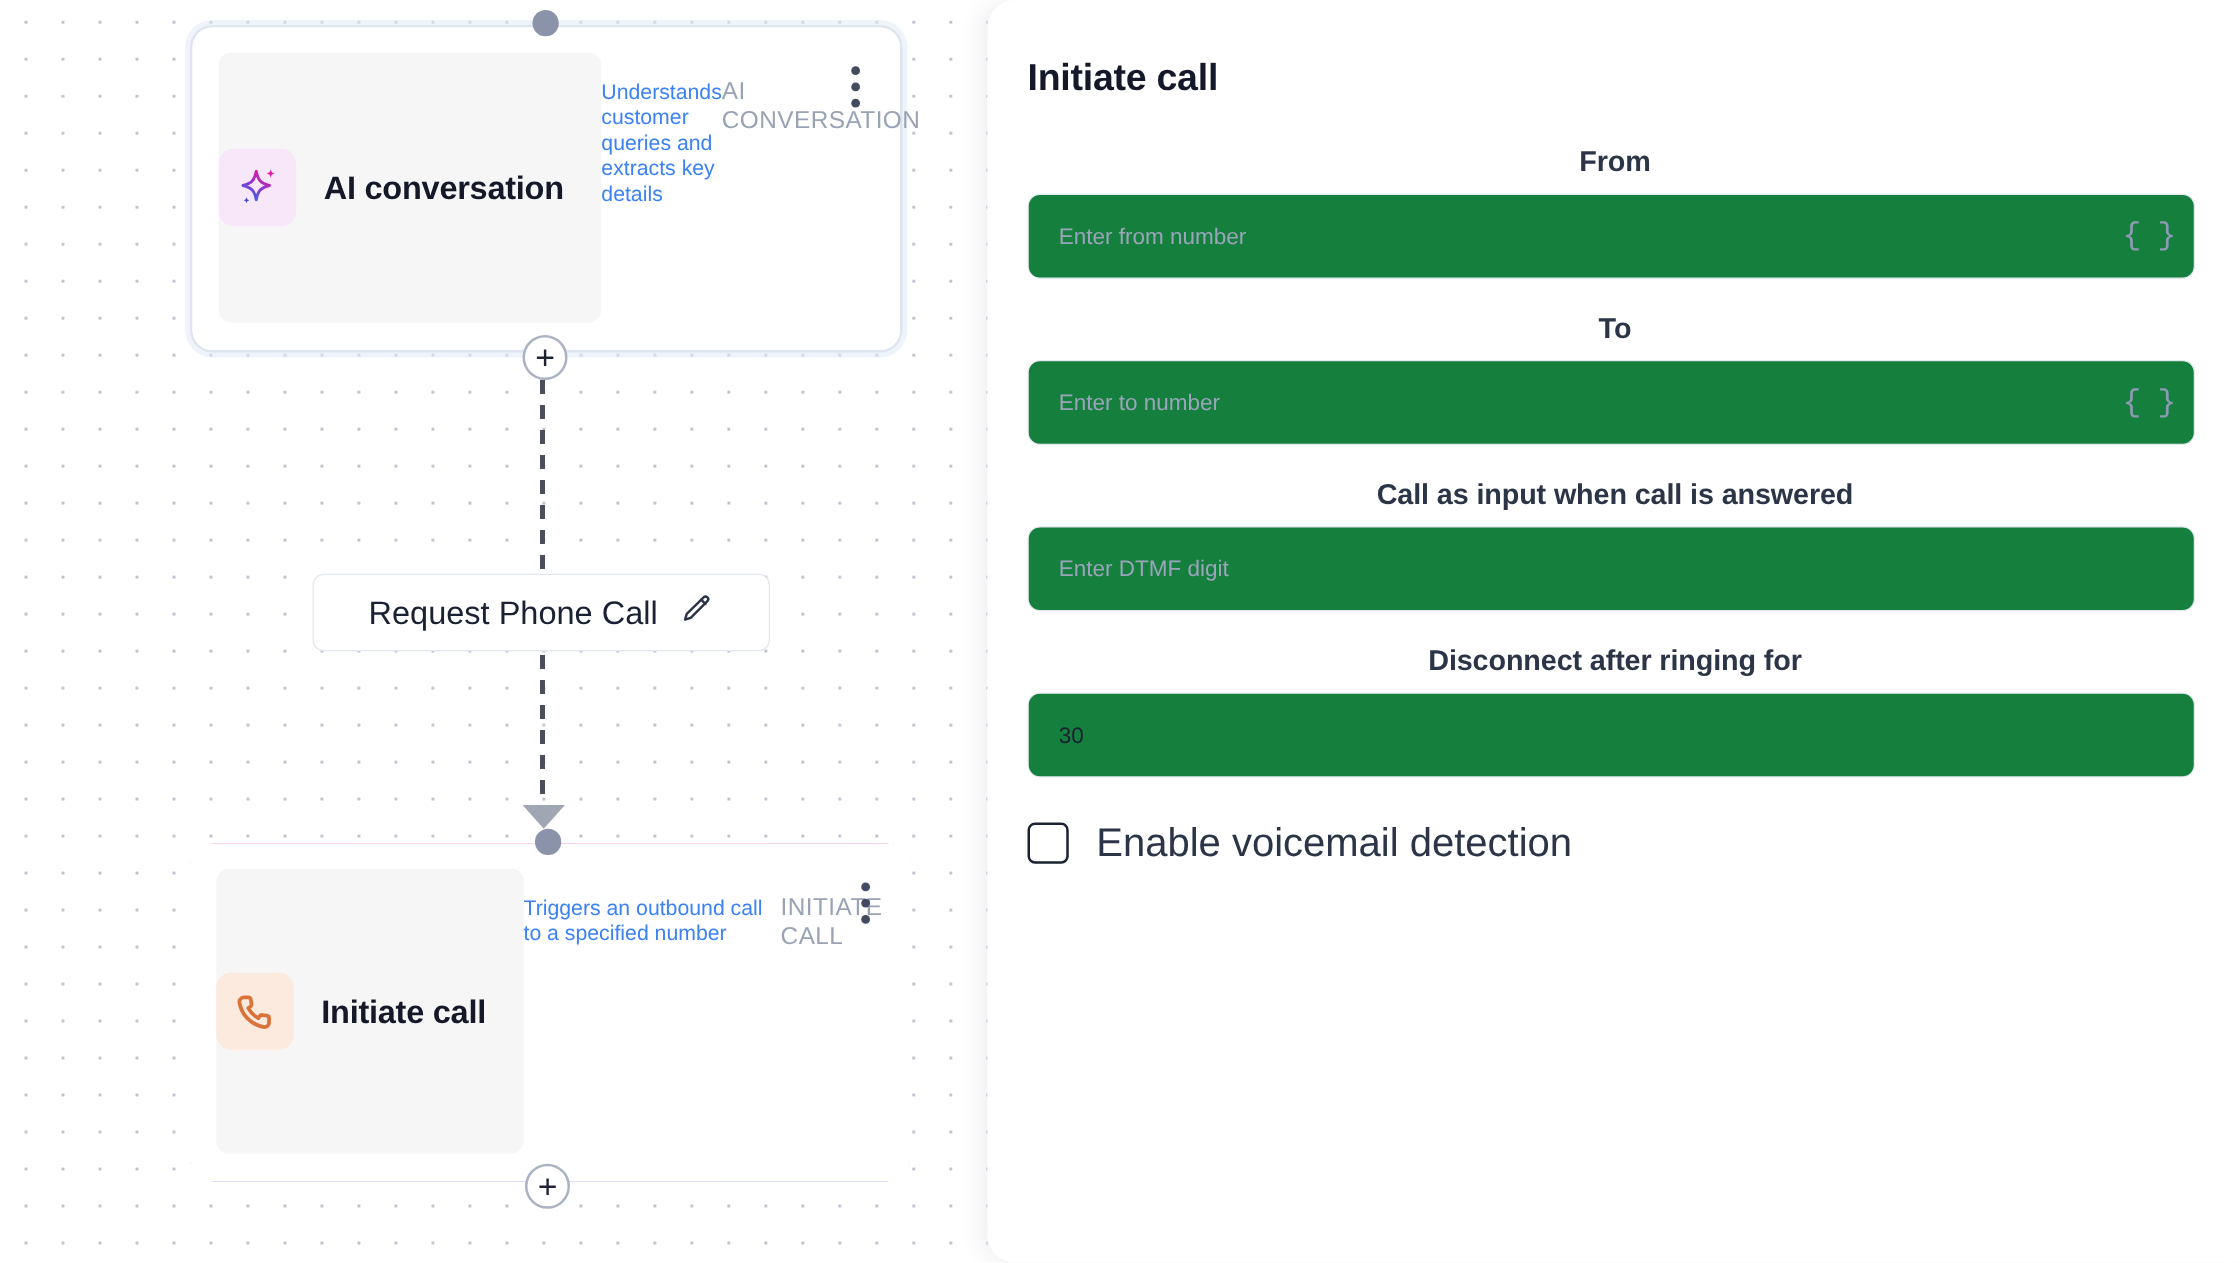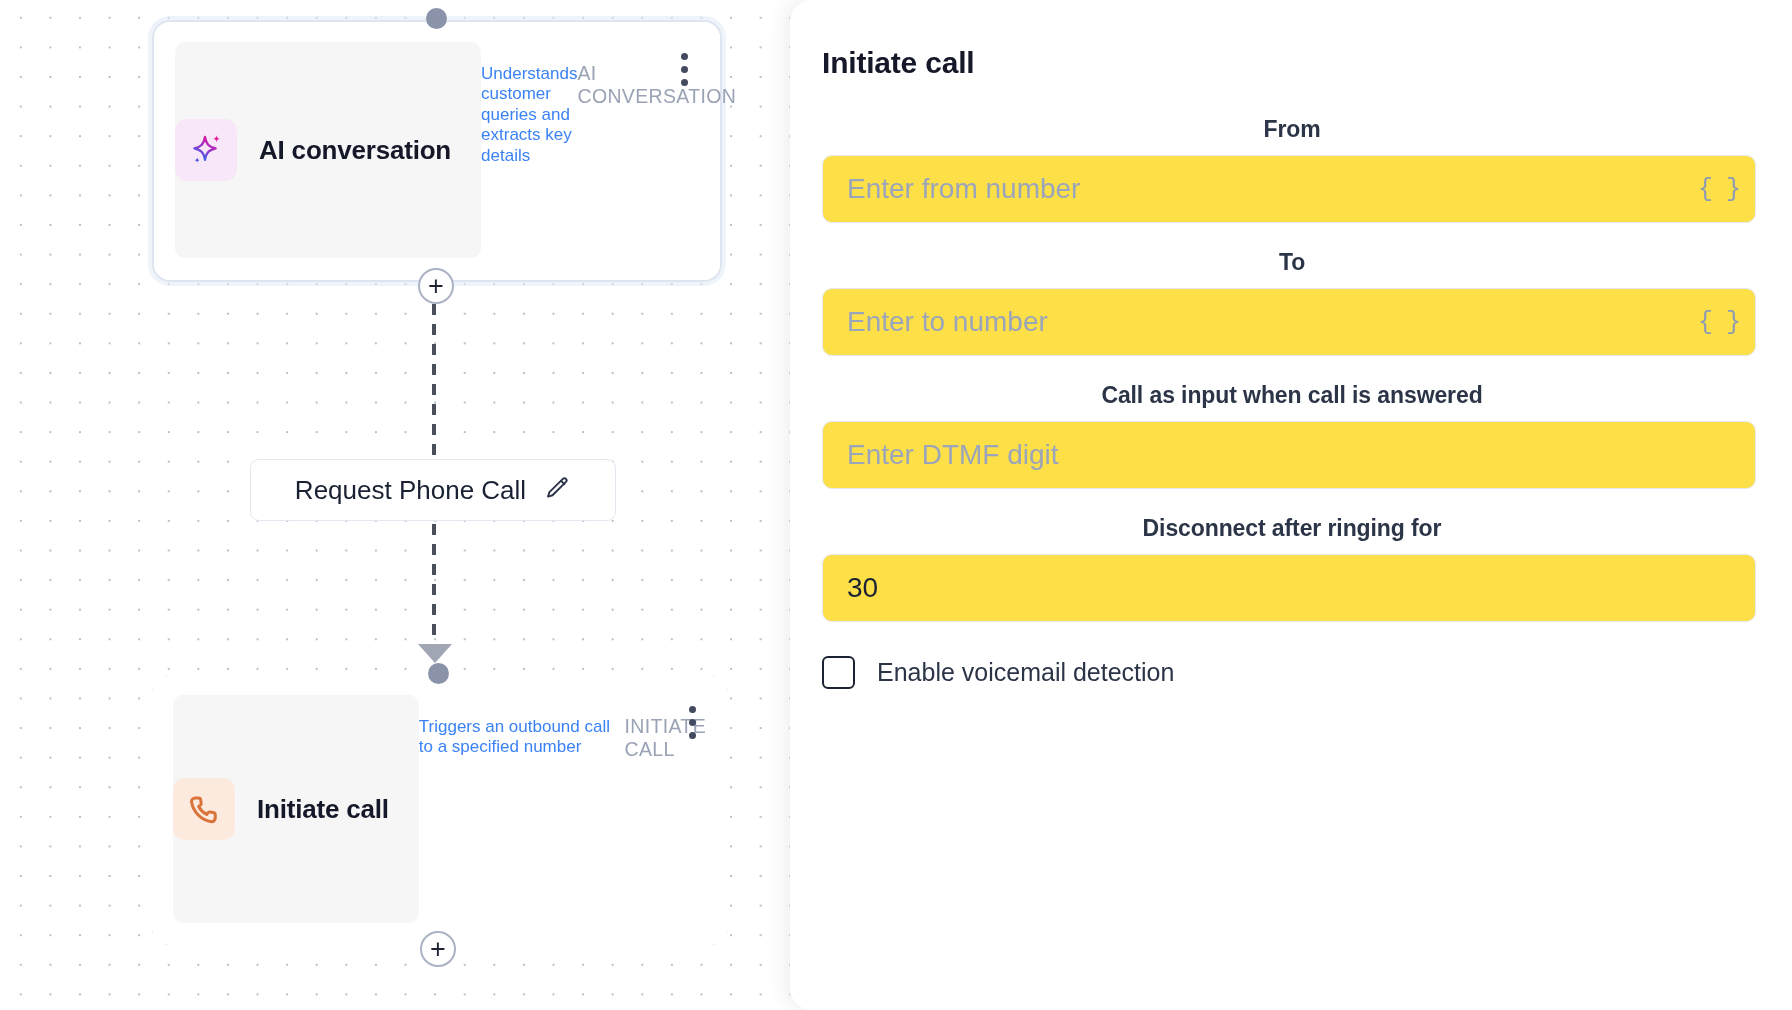--- a/index.html
+++ b/index.html
@@ -218,23 +218,23 @@
     text-align: center;
   }
 
   .input-wrap { position: relative; }
 
   .text-input {
     width: 934px;
     height: 68px;
     border: 1.6px solid #e4e8f0;
     border-radius: 10px;
-    background: #fde047;
+    background: #15803d;
     padding: 0 58px 0 24px;
-    font-size: 28px;
+    font-size: 18px;
     color: #1b2233;
     font-family: "Liberation Sans", sans-serif;
     outline: none;
   }
   .text-input::placeholder { color: #9aa4bb; }
   .text-input.no-adorn { padding-right: 24px; }
 
   .brace-adorn {
     position: absolute;
     right: 22px; top: 50%;
@@ -255,21 +255,21 @@
     cursor: pointer;
   }
   .checkbox-box {
     width: 33px; height: 33px;
     border: 2.4px solid #1b2233;
     border-radius: 6px;
     background: #ffffff;
     flex: none;
   }
   .checkbox-label {
-    font-size: 25px;
+    font-size: 32px;
     color: #2c3547;
   }
 </style>
 </head>
 <body>
 
 <div id="root">
 
   <div id="canvas">
 

